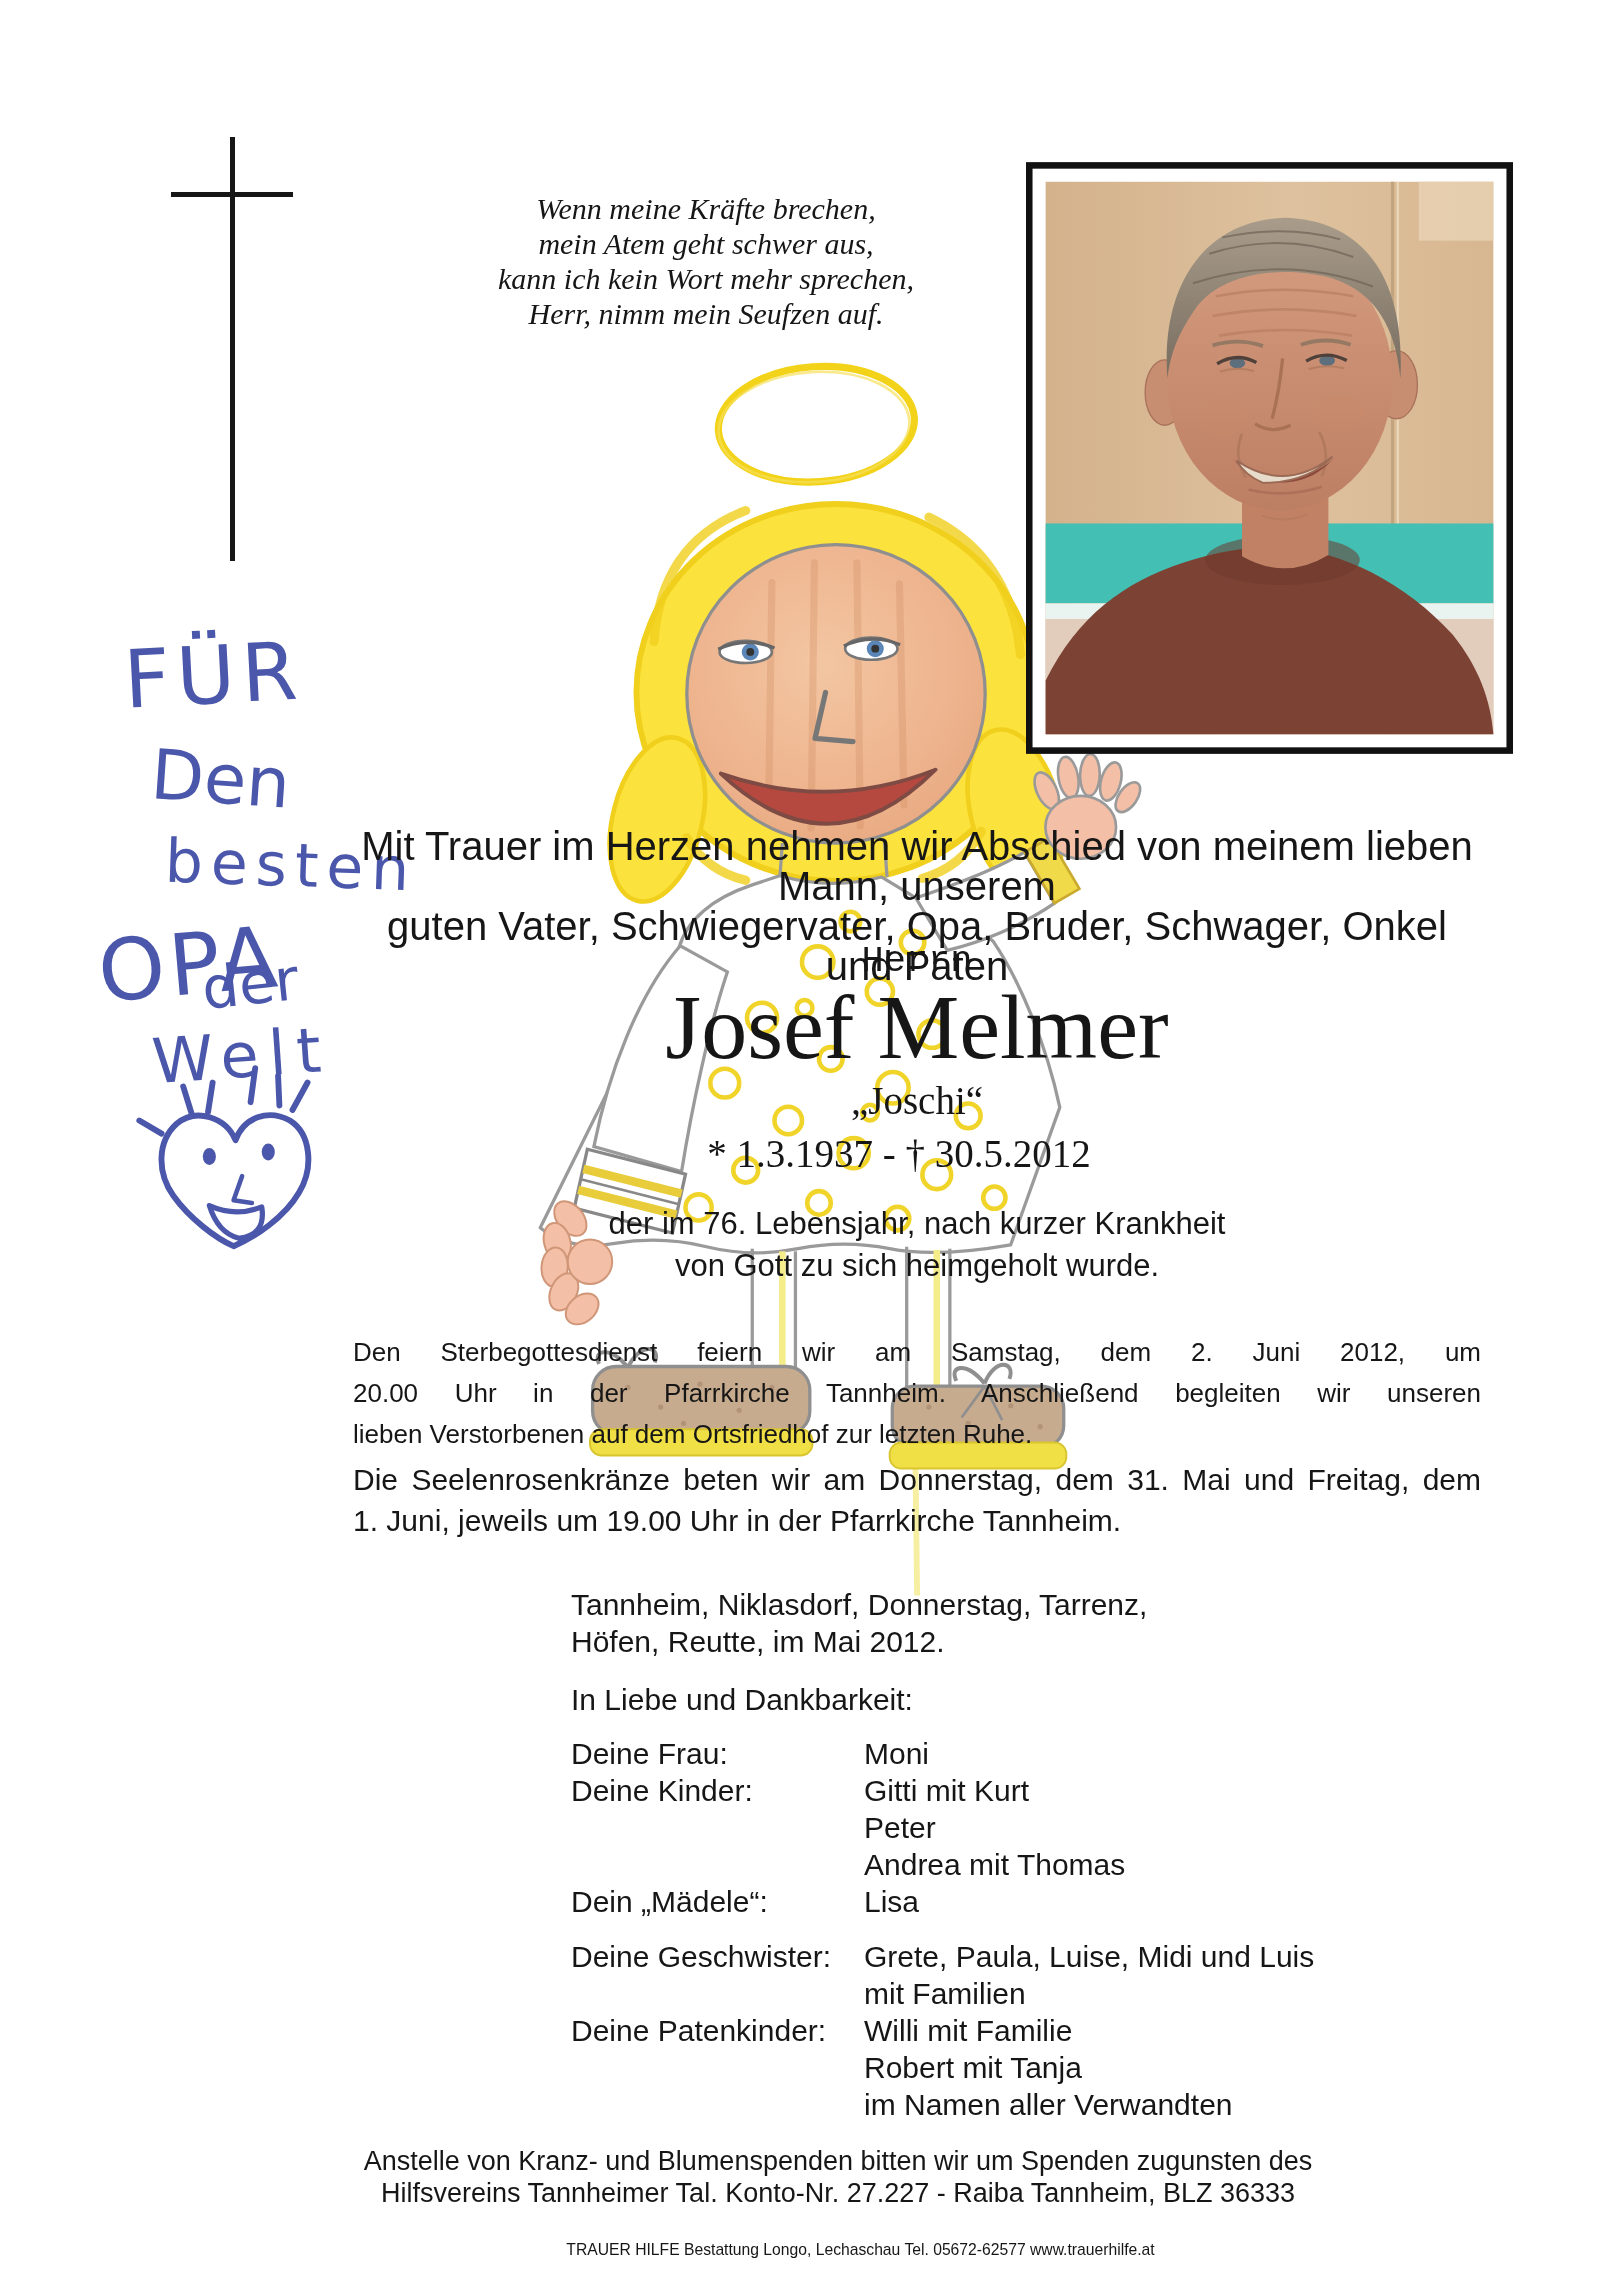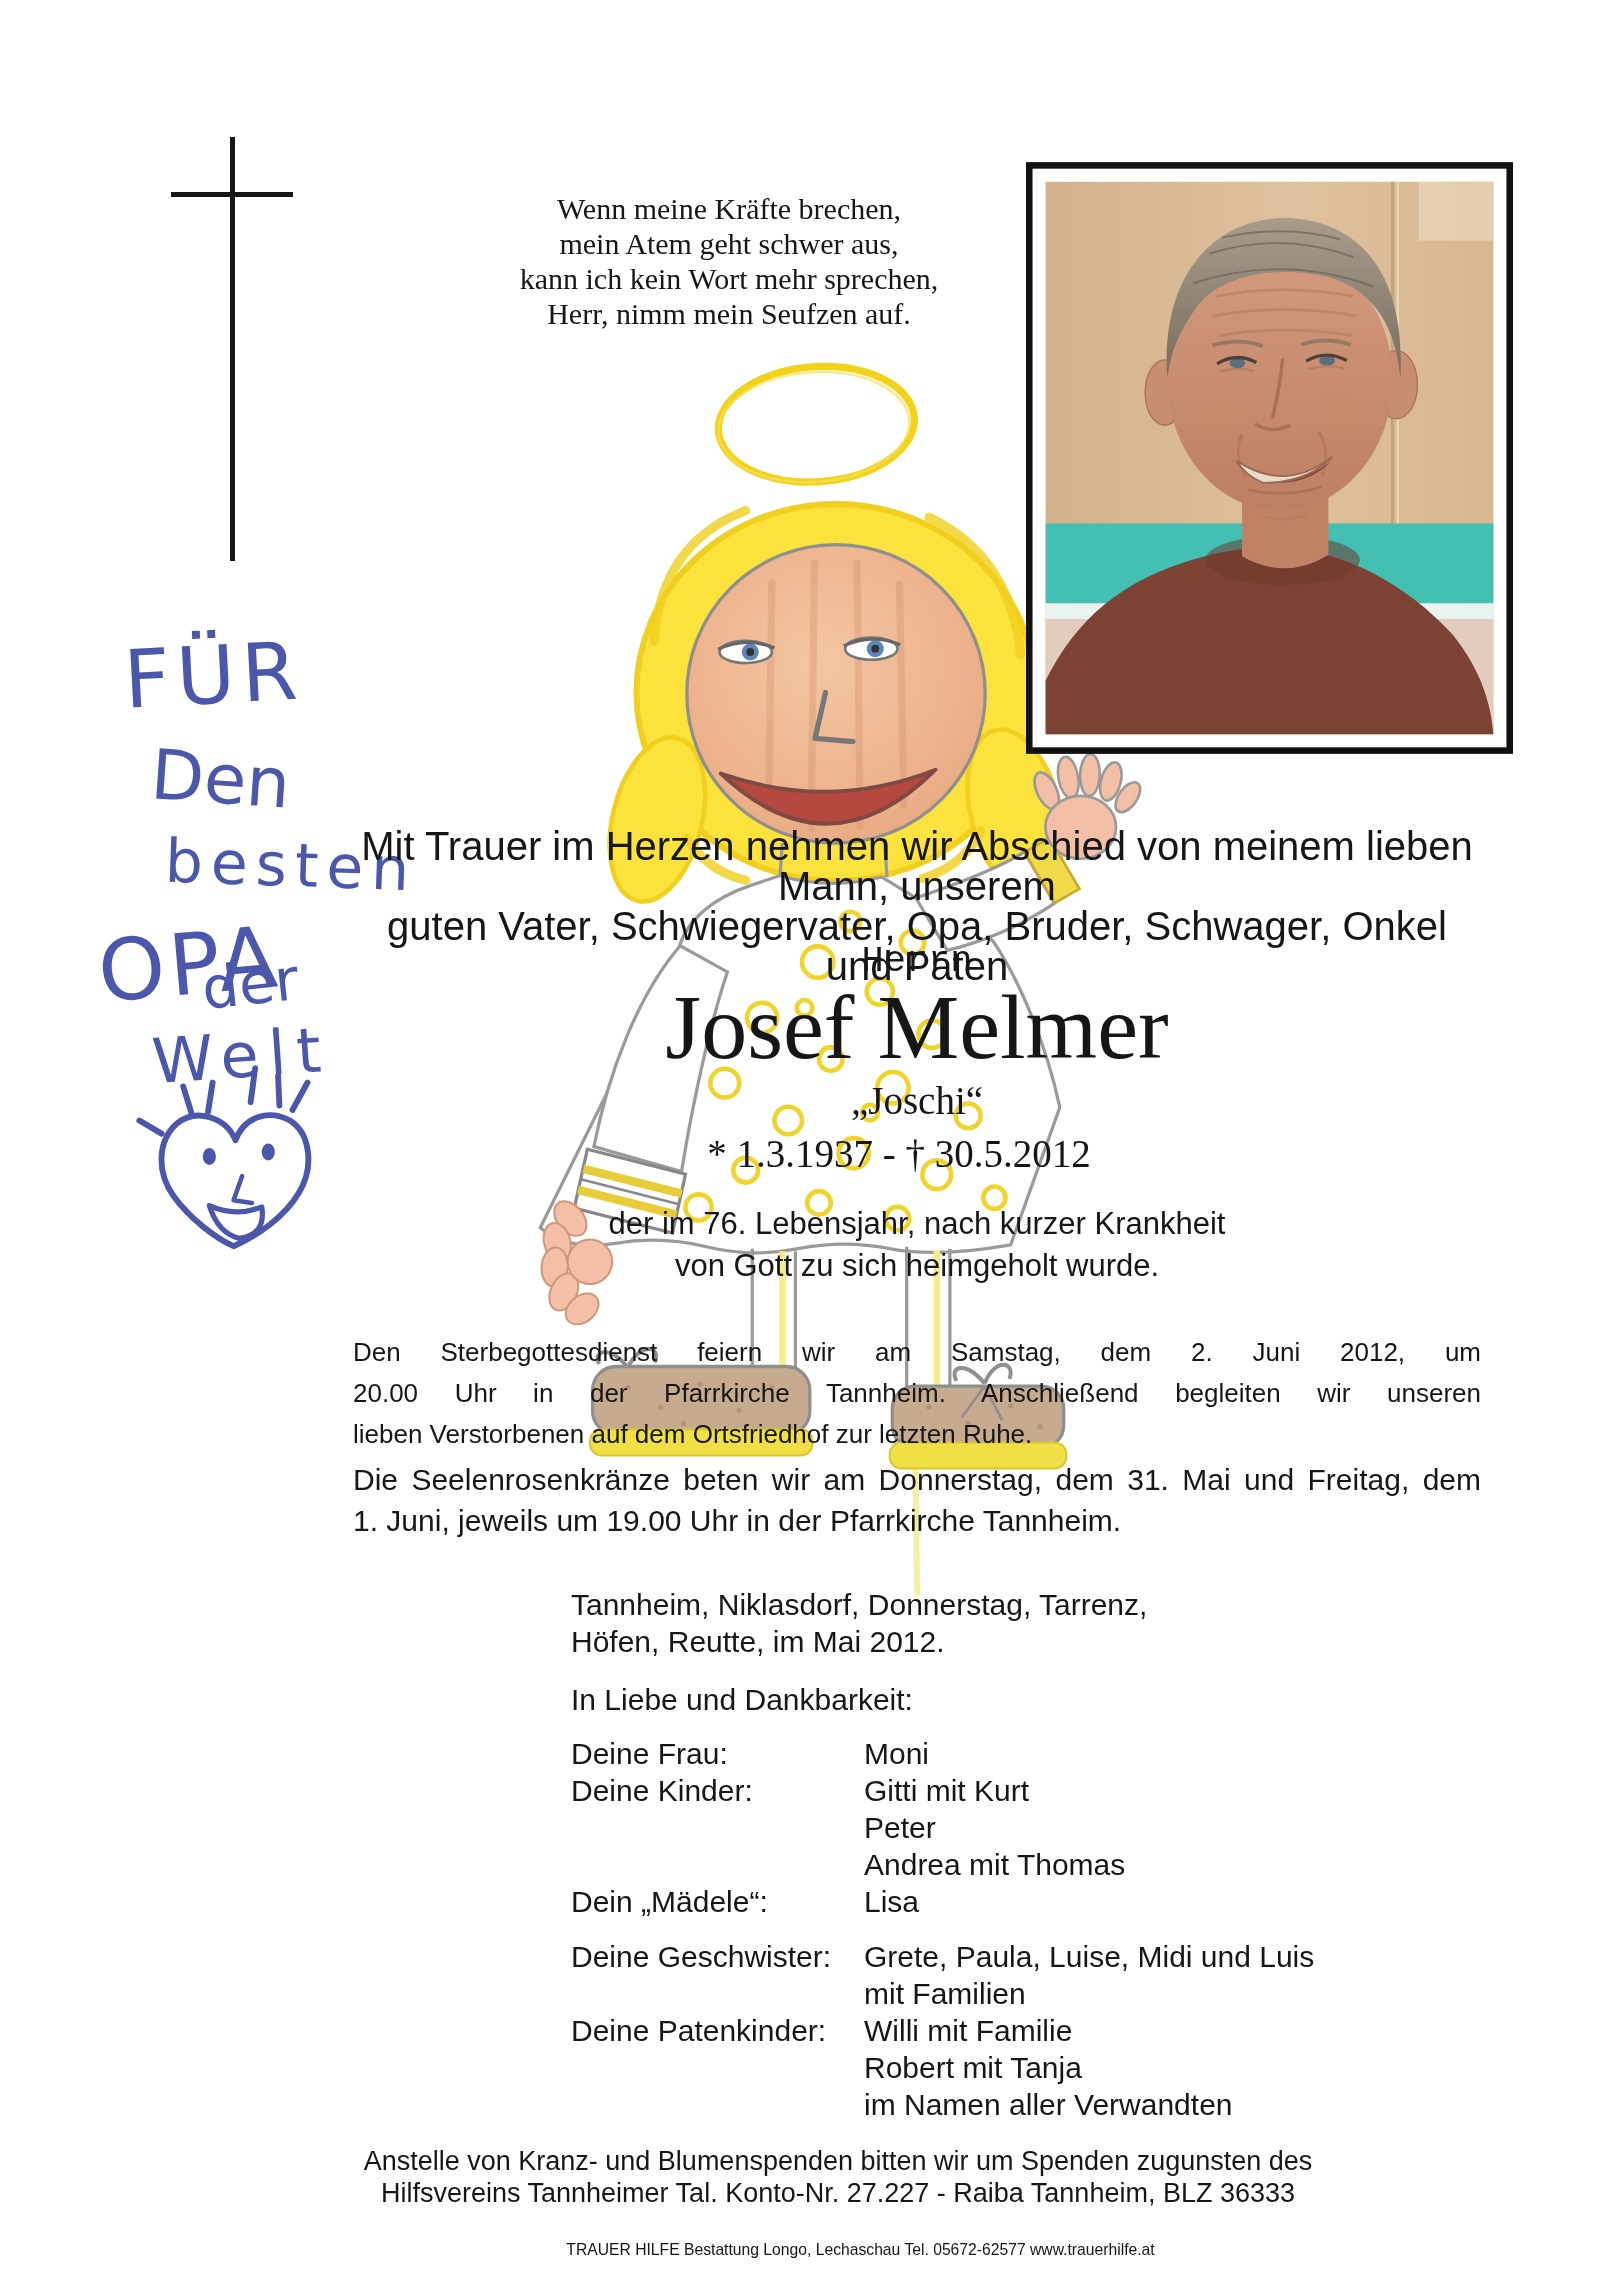--- a/index.html
+++ b/index.html
@@ -214,21 +214,21 @@
     <path d="M330,415 Q316,448 336,482 M448,412 Q466,446 452,480" fill="none" stroke="#ad775b" stroke-width="4" opacity="0.8"></path>
     <path d="M316,452 C350,504 438,502 474,446 C448,490 346,494 316,452 Z" fill="#8a4a3c"></path>
     <path d="M322,456 Q395,506 468,450 Q430,490 362,490 Q334,478 322,456 Z" fill="#e7dccb" stroke="#9b6a55" stroke-width="3"></path>
     <path d="M340,500 Q395,514 452,496" fill="none" stroke="#a56a52" stroke-width="4" opacity="0.7"></path>
     <path d="M360,540 Q395,552 430,538" fill="none" stroke="#b0795d" stroke-width="3" opacity="0.6"></path>
     <ellipse cx="300" cy="390" rx="40" ry="28" fill="#c98a6a" opacity="0.35"></ellipse>
     <ellipse cx="478" cy="384" rx="40" ry="28" fill="#c98a6a" opacity="0.35"></ellipse>
   </g>
 </svg>
 
-<div class="abs txt serif center pre" style="left:369px;top:191px;width:720px;font-size:30px;line-height:35px;">Wenn meine Kräfte brechen,
+<div class="abs txt serif center pre" style="left:346px;top:191px;width:720px;font-size:30px;line-height:35px;font-style:italic;">Wenn meine Kräfte brechen,
 mein Atem geht schwer aus,
 kann ich kein Wort mehr sprechen,
 Herr, nimm mein Seufzen auf.</div>
 
 <div class="abs txt hand" style="left:124px;top:629px;font-size:80px;letter-spacing:6.5px;transform:rotate(-3deg);">FÜR</div>
 <div class="abs txt hand" style="left:151px;top:739px;font-size:69px;transform:rotate(4deg);">Den</div>
 <div class="abs txt hand" style="left:165px;top:830px;font-size:60px;letter-spacing:7.9px;transform:rotate(2deg);">besten</div>
 <div class="abs txt hand" style="left:98px;top:915px;font-size:85px;letter-spacing:3.9px;transform:rotate(-5deg);">OPA</div>
 <div class="abs txt hand" style="left:202px;top:950px;font-size:58px;transform:rotate(-6deg);">der</div>
 <div class="abs txt hand" style="left:152px;top:1019px;font-size:62px;letter-spacing:10.5px;transform:rotate(-4deg);">Welt</div>

